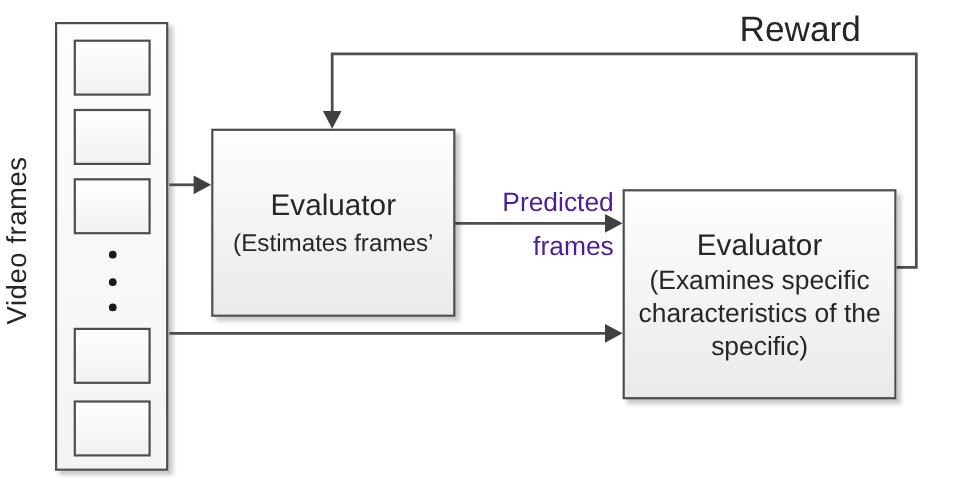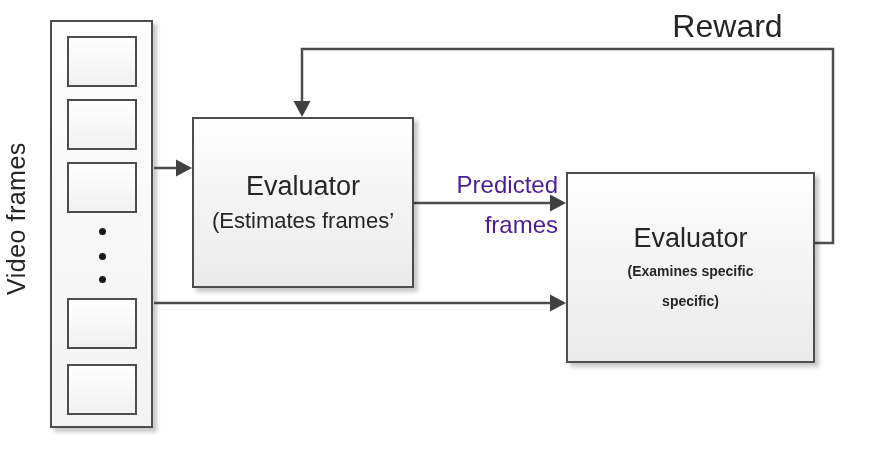--- a/index.html
+++ b/index.html
@@ -81,21 +81,21 @@
     line-height: 36px;
     color: #262626;
   }
   .proc-box .sub {
     font-size: 22px;
     line-height: 33px;
     color: #262626;
   }
   #summarizer { left: 192px; top: 117px; width: 222px; height: 171px; }
   #evaluator  { left: 566px; top: 172px; width: 249px; height: 191px; }
-  #evaluator .sub { font-size: 14px; line-height: 30px; font-weight: bold; }
+  #evaluator .sub { font-size: 24px; line-height: 30px; }
 
   
   .reward-label {
     position: absolute;
     left: 655px;
     top: 8px;
     width: 145px;
     text-align: center;
     font-size: 32px;
     color: #262626;
@@ -172,20 +172,21 @@
   </svg>
 
   <div class="proc-box" id="summarizer">
     <div class="title">Evaluator</div>
     <div class="sub">(Estimates frames’</div>
   </div>
 
   <div class="proc-box" id="evaluator">
     <div class="title">Evaluator</div>
     <div class="sub">(Examines specific</div>
+    <div class="sub">characteristics of the</div>
     <div class="sub">specific)</div>
   </div>
 
   <div class="reward-label">Reward</div>
 
   <div class="predicted-label">
     <div>Predicted</div>
     <div>frames</div>
   </div>
 

